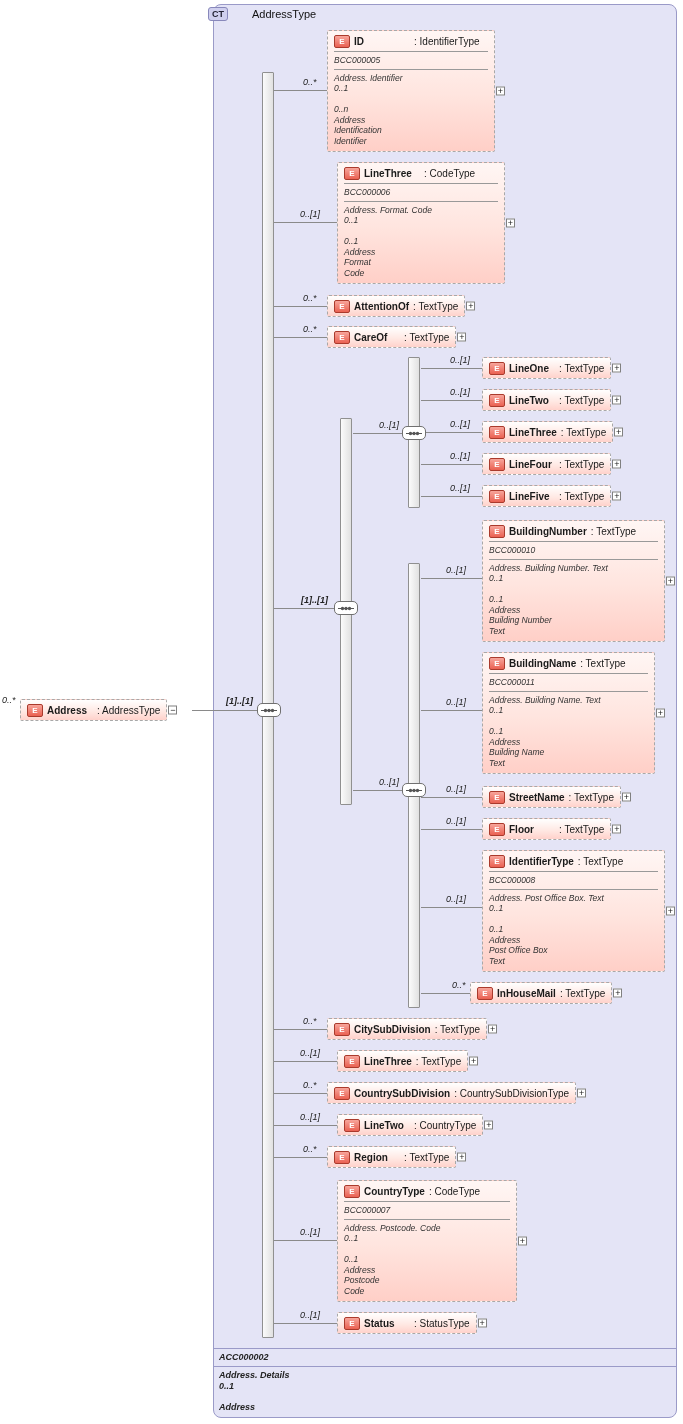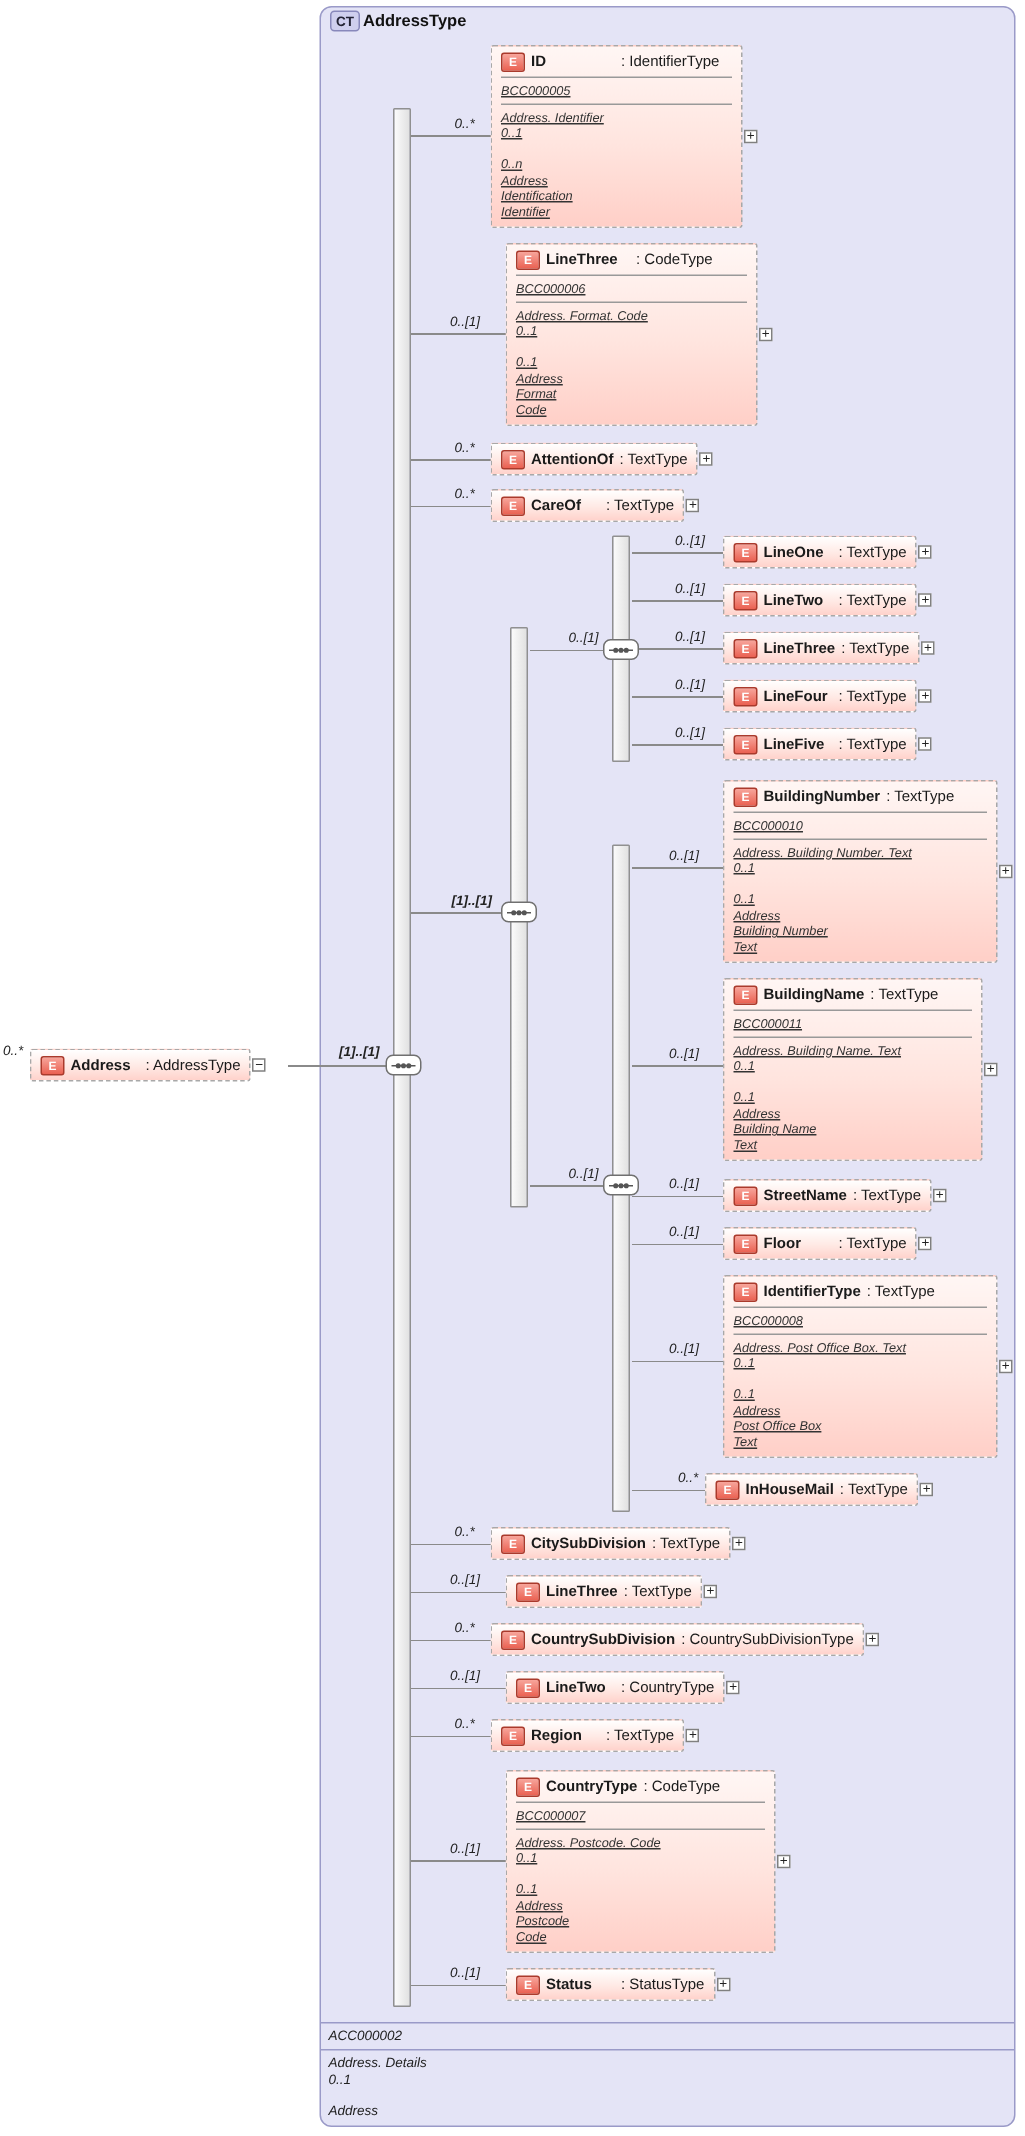--- a/index.html
+++ b/index.html
@@ -1,51 +1,51 @@
 <!DOCTYPE html>
 <html><head>
 <meta charset="utf-8">
 <style>
   html,body { margin:0; padding:0; background:#fff; }
   .canvas { position:relative; width:683px; height:1424px; background:#ffffff;
             font-family:"Liberation Sans", sans-serif; overflow:hidden; }
   .ct { position:absolute; left:213px; top:4px; width:464px; height:1414px; box-sizing:border-box;
         background:#e4e4f6; border:1px solid #9a9ac8; border-radius:8px; }
-  .ct-badge { position:absolute; left:220px; top:7px; font-size:9px; font-weight:bold; color:#223;
+  .ct-badge { position:absolute; left:208px; top:7px; font-size:9px; font-weight:bold; color:#223;
         background:#cfcfee; border:1px solid #8888bb; border-radius:3px; padding:0 3px; line-height:12px; z-index:5; }
-  .ct-title { position:absolute; left:242px; top:8px; font-size:11px; font-weight:bold; color:#111; z-index:5; }
+  .ct-title { position:absolute; left:252px; top:8px; font-size:11px; font-weight:normal; color:#111; z-index:5; }
   .wires { position:absolute; left:0; top:0; z-index:2; }
   .bar { position:absolute; width:12px; box-sizing:border-box; z-index:3;
          background:linear-gradient(90deg,#fbfbfb,#e1e1e1); border:1px solid #909090; border-radius:1px; }
   .mg { position:absolute; width:24px; height:14px; box-sizing:border-box; z-index:4;
         background:#ffffff; border:1px solid #707070; border-radius:5px;
         display:flex; align-items:center; justify-content:center; }
   .elem { position:absolute; display:flex; align-items:center; gap:4px; height:22px; box-sizing:border-box;
           padding:0 6px; z-index:4;
           background:linear-gradient(180deg,#ffffff 0%,#ffe9e4 55%,#ffd2cb 100%);
           border:1px dashed #a8a8a8; border-radius:2px; }
   .eicon { width:14px; height:11px; flex:none;
            background:linear-gradient(180deg,#f7a59b,#ea6152); border:1px solid #aa3a2c; border-radius:2px;
            color:#fff; font-size:8px; font-weight:bold; line-height:11px; text-align:center; }
   .ename { font-size:10px; font-weight:bold; color:#1a1a1a; min-width:46px; white-space:nowrap; }
   .etype { font-size:10px; font-weight:normal; color:#1a1a1a; white-space:nowrap; }
   .big { display:block; height:auto; padding:4px 6px 5px;
          background:linear-gradient(180deg,#fff6f4 0%,#ffe4de 55%,#ffcfc7 100%); }
   .big .ehead { display:flex; align-items:center; gap:4px; }
   .big .ename { min-width:56px; }
   .sep { border-top:1px solid #999; margin:3px 0; height:0; }
-  .ecode, .edocs { font-size:8.5px; font-style:italic; color:#333; line-height:10.5px;text-decoration:underline; }
+  .ecode, .edocs { font-size:8.5px; font-style:italic; color:#333; line-height:10.5px; }
   .edocs { white-space:pre-line; }
   .plus { position:absolute; right:-11px; top:50%; transform:translateY(-50%);
           width:9px; height:9px; box-sizing:border-box; background:#fff; border:1px solid #808080;
           font-size:9px; line-height:7px; text-align:center; color:#222; cursor:pointer; }
   .card { position:absolute; font-size:9px; font-style:italic; color:#222; white-space:nowrap; z-index:5; }
   .card.b { font-weight:bold; }
   .hr { position:absolute; height:0; border-top:1px solid #9a9ac8; z-index:5; }
-  .fcode, .fdocs { position:absolute; font-size:9px; font-style:italic; color:#222; line-height:10.5px; z-index:5; }
+  .fcode, .fdocs { position:absolute; font-size:9px; font-style:italic; color:#222; line-height:10.5px; z-index:5;font-weight:bold; }
   .fdocs { white-space:pre-line; }
 </style>
 </head>
 <body>
 
 <div class="canvas">
 
   <div class="ct"></div>
   <span class="ct-badge">CT</span>
   <span class="ct-title">AddressType</span>

